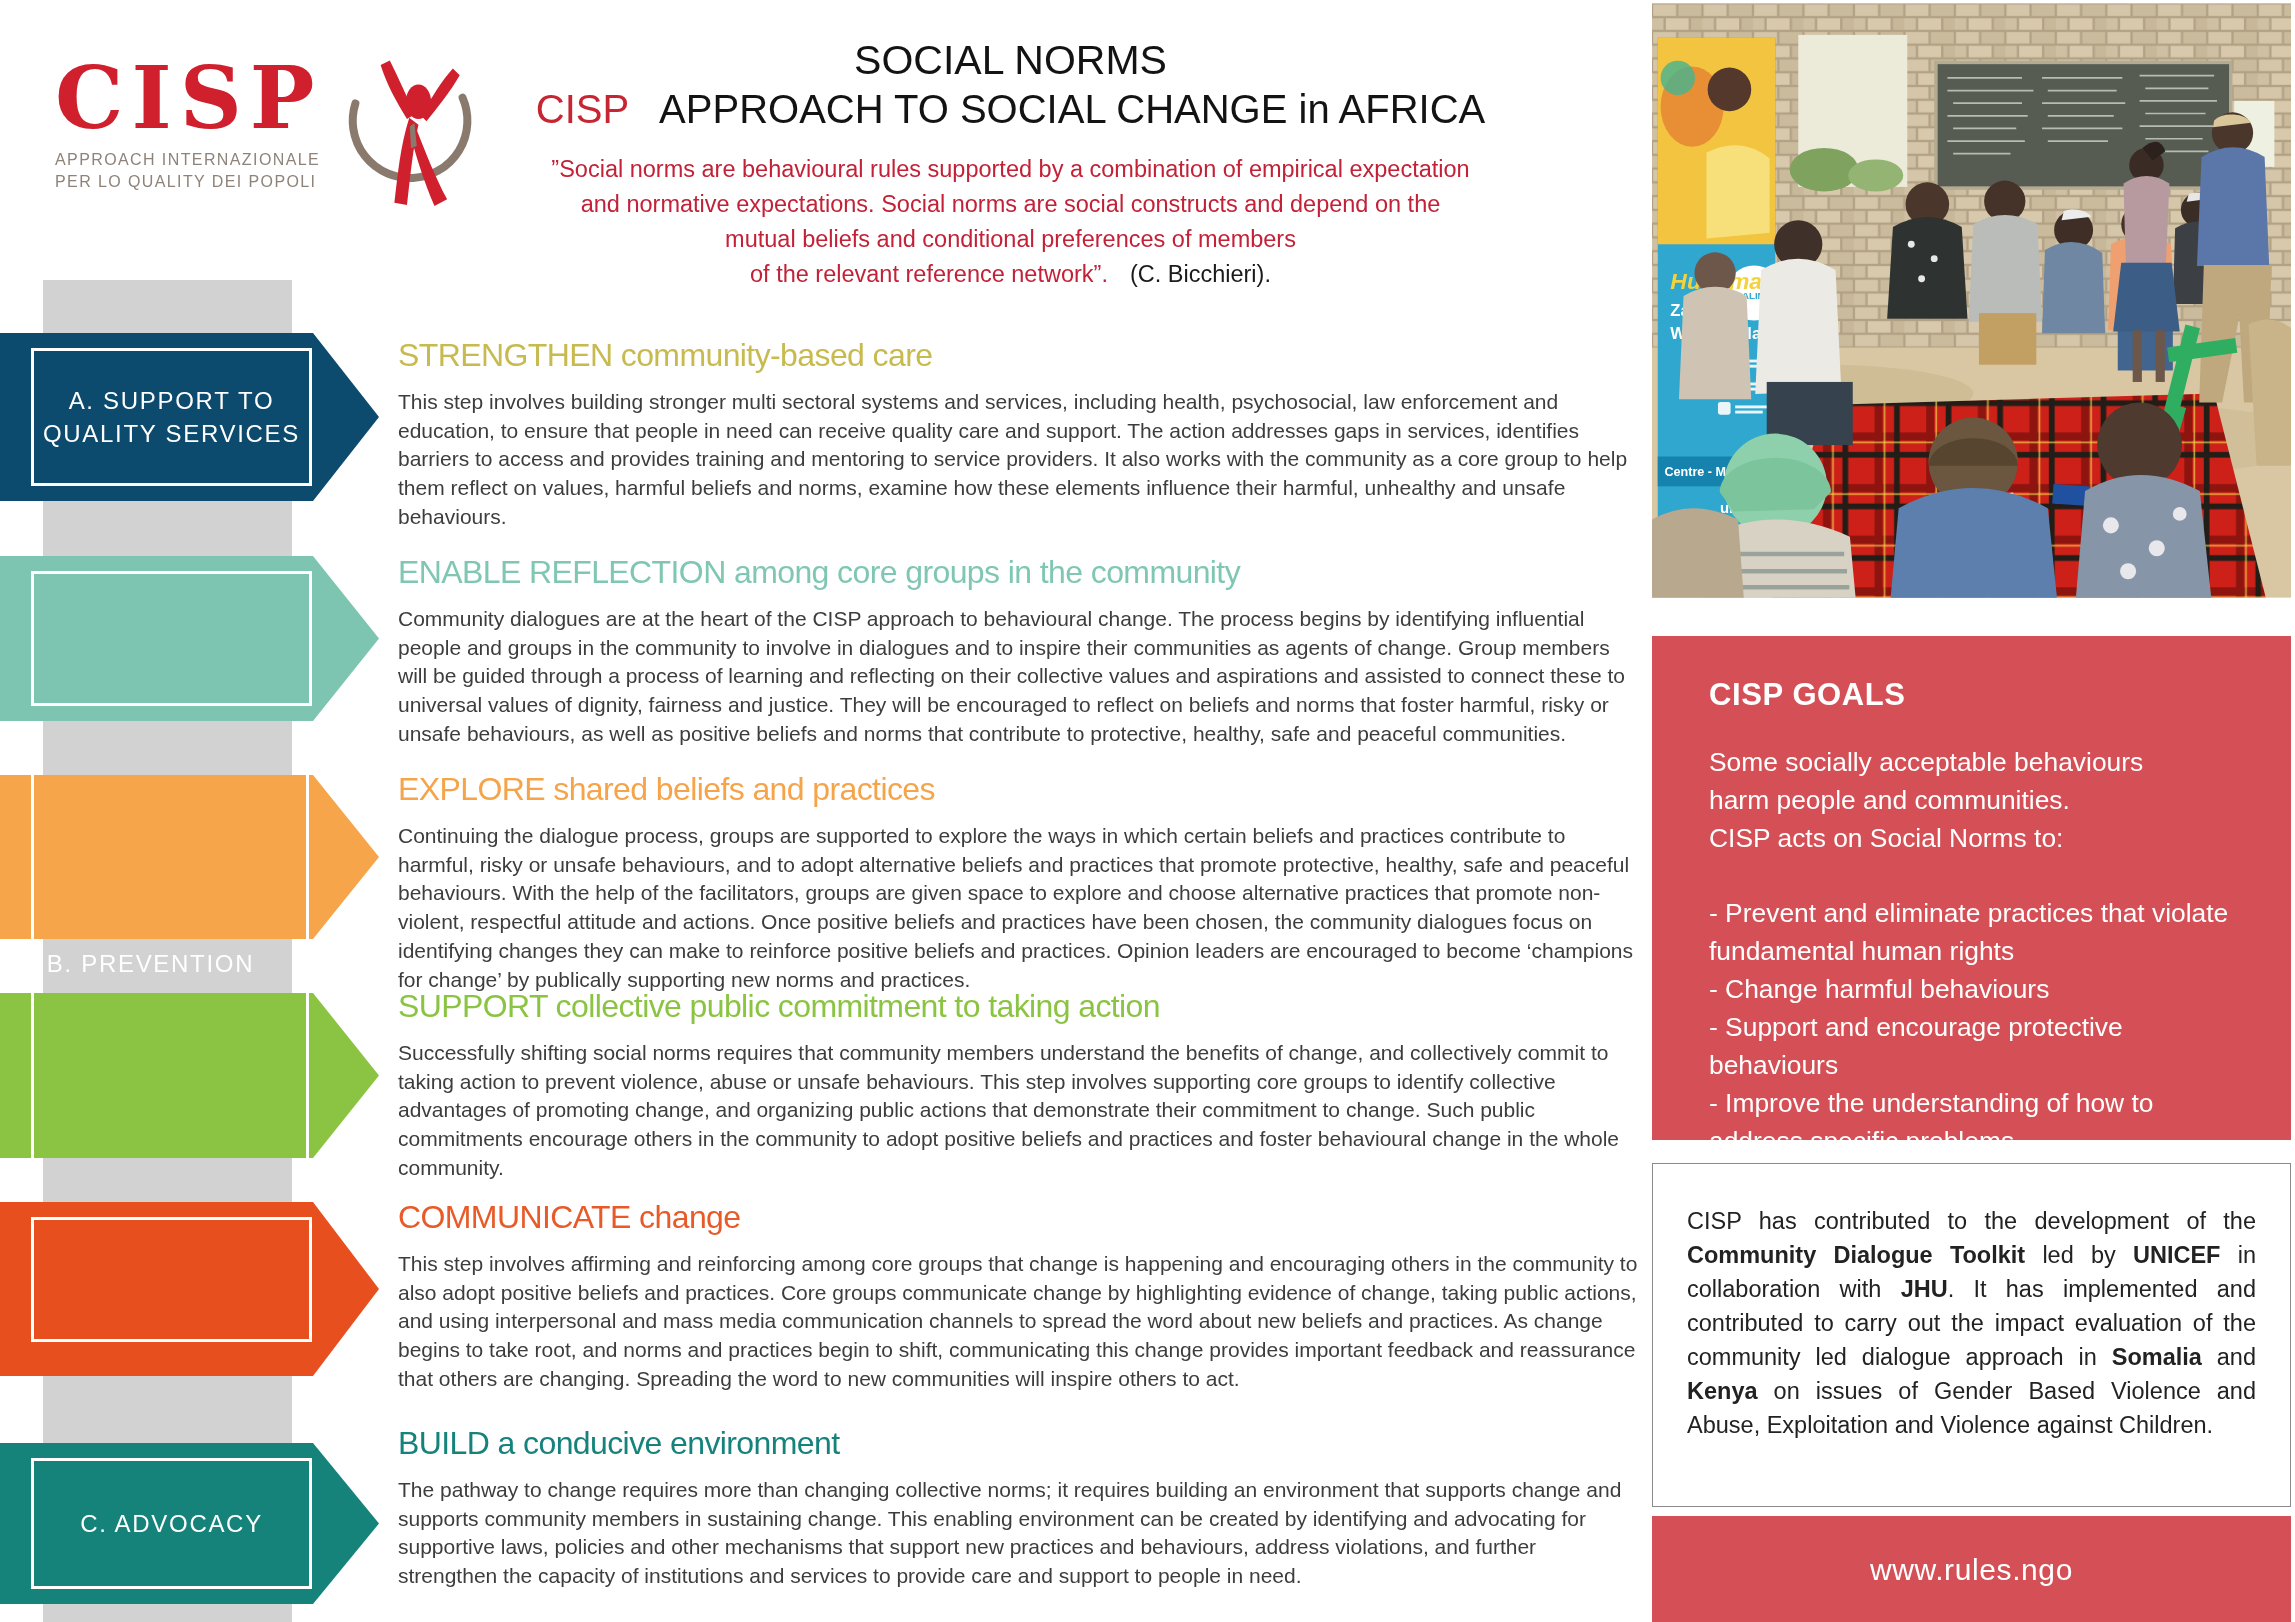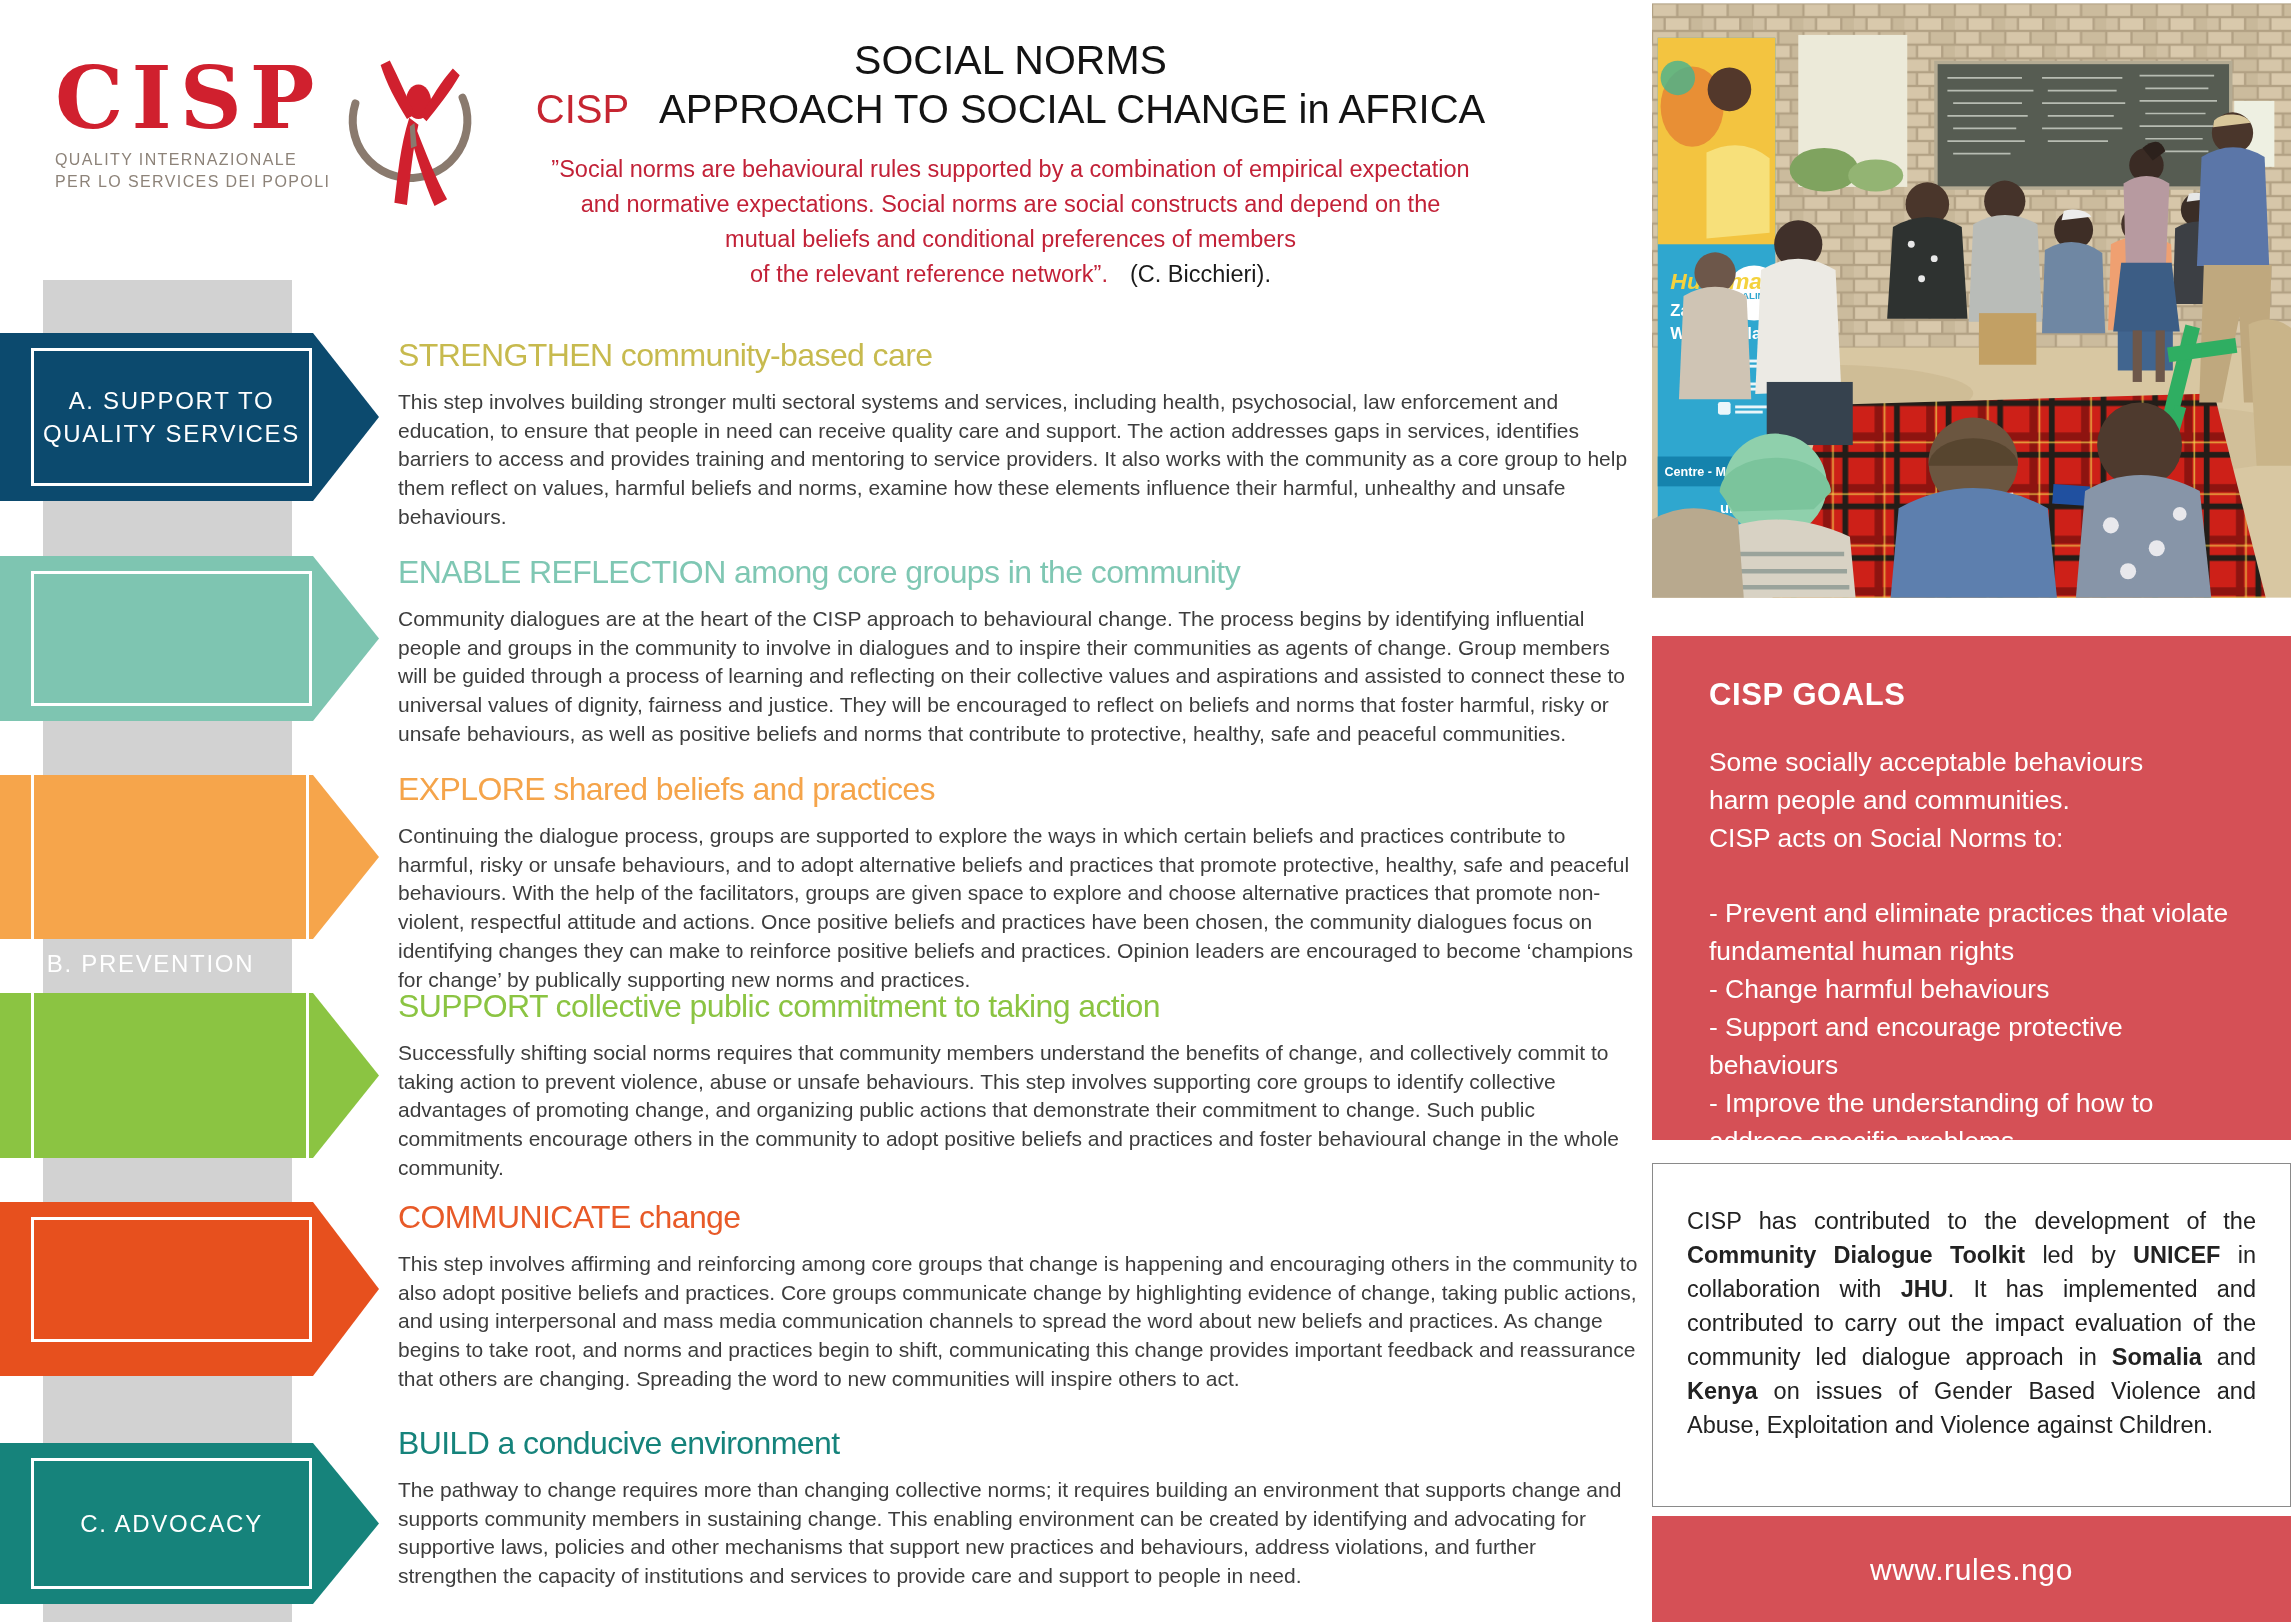--- a/index.html
+++ b/index.html
@@ -66,22 +66,22 @@
                font-family:"Liberation Sans",sans-serif;}
 </style>
 </head>
 <body>
 
 <div class="canvas">
 
   <div class="logo">
     <div class="logo-acronym">CISP</div>
     <div class="logo-sub">
-      <div>QUALITY INTERNAZIONALE</div>
-      <div>PER LO SERVICES DEI POPOLI</div>
+      <div>APPROACH INTERNAZIONALE</div>
+      <div>PER LO QUALITY DEI POPOLI</div>
     </div>
     <div class="logo-mark">
       <svg width="132" height="172" viewBox="0 0 230 300">
         <path d="M18 95 A100 100 0 1 0 205 85" fill="none" stroke="#8a7a6e" stroke-width="14" stroke-linecap="round"></path>
         <ellipse cx="128" cy="92" rx="22" ry="30" fill="#d0202e"></ellipse>
         <path d="M112 120 C96 170 92 220 86 268 L108 272 C114 220 118 175 128 132 Z" fill="#d0202e"></path>
         <path d="M120 128 C140 180 158 225 178 262 L156 274 C138 232 122 184 112 140 Z" fill="#d0202e"></path>
         <path d="M108 122 C88 90 72 60 62 28 L78 20 C94 52 110 88 122 114 Z" fill="#d0202e"></path>
         <path d="M132 116 C152 84 168 56 188 34 L200 46 C184 74 160 104 142 126 Z" fill="#d0202e"></path>
         <path d="M113 135 l8 -6 4 40 -10 4 z" fill="#8a7a6e"></path>

